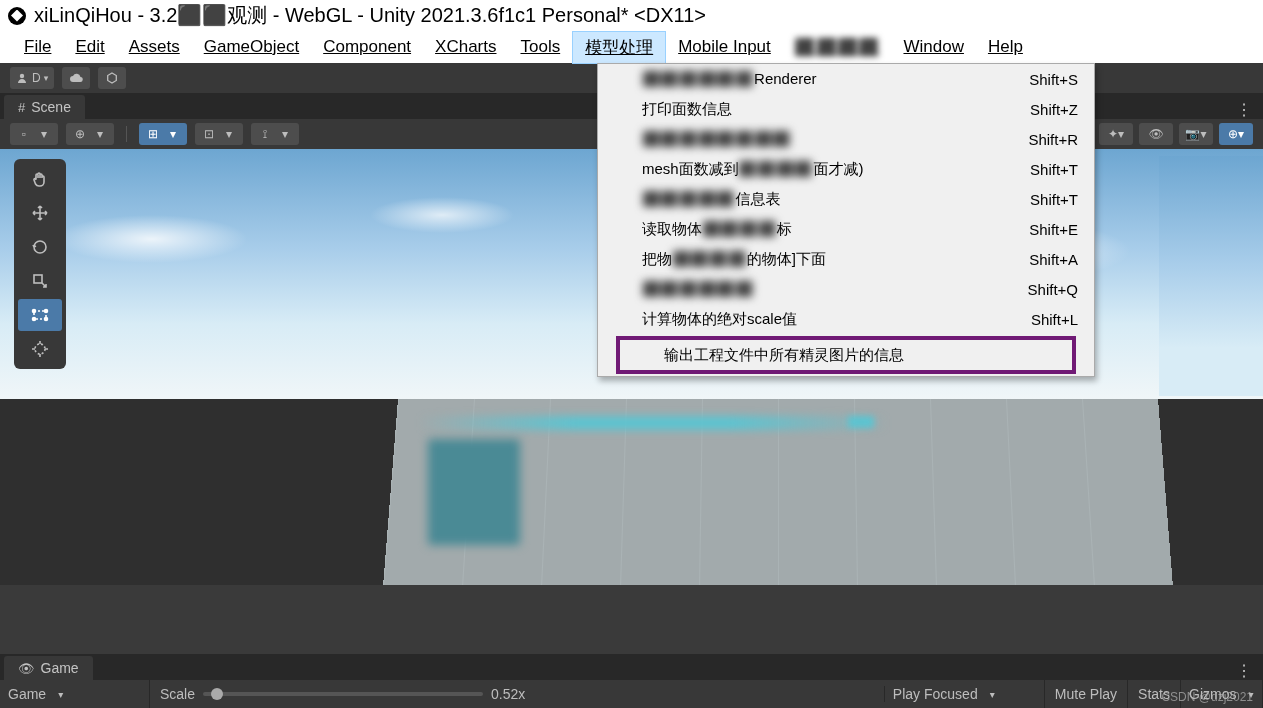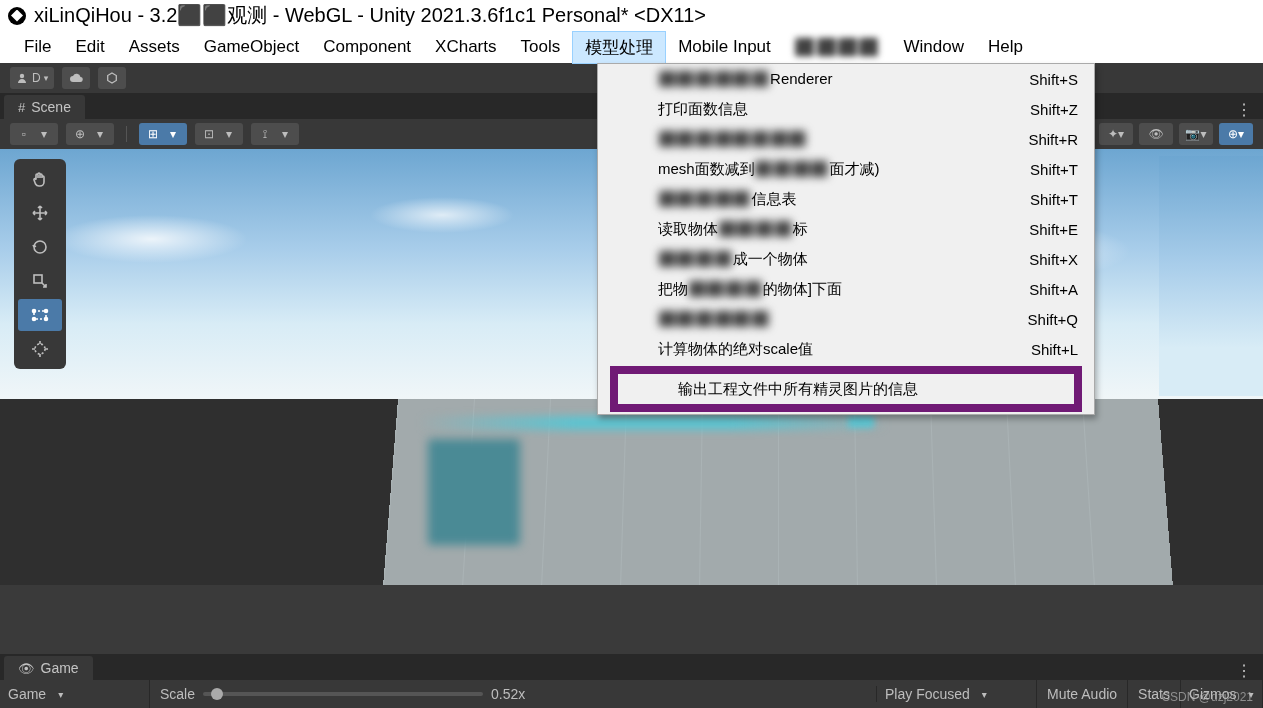--- a/index.html
+++ b/index.html
@@ -1,21 +1,21 @@
 <!DOCTYPE html>
 <html><head>
 <meta charset="utf-8">
 <style>
 * { margin:0; padding:0; box-sizing:border-box; font-family:"Segoe UI",Arial,sans-serif; user-select:none; }
 body { width:1263px; height:708px; background:#3a3a3a; overflow:hidden; position:relative; }
 .titlebar { height:31px; background:#fff; display:flex; align-items:center; padding:0 8px; font-size:20px; color:#000; }
 .unity-icon { width:18px; height:18px; margin-right:8px; background:#000; border-radius:50%; position:relative; }
 .unity-icon::after { content:""; position:absolute; top:3px; left:3px; width:12px; height:12px; background:#fff; clip-path:polygon(50% 0,100% 50%,50% 100%,0 50%); }
 .menubar { height:32px; background:#fff; display:flex; align-items:center; padding:0 12px; font-size:17px; color:#000; }
-.menu-item { padding:4px 12px; cursor:pointer; white-space:nowrap; }
+.menu-item { padding:4px 12px; cursor:pointer; white-space:nowrap;text-decoration:underline; }
 .menu-item.active { background:#cce8ff; border:1px solid #99d1ff; }
 .menu-item.blur { filter:blur(3px); }
 .toolbar { height:30px; background:#383838; display:flex; align-items:center; padding:4px 10px; gap:8px; }
 .tool-btn { height:22px; min-width:28px; background:#4d4d4d; border-radius:3px; display:flex; align-items:center; justify-content:center; color:#bdbdbd; font-size:12px; padding:0 6px; }
 .tool-btn.drop::after { content:"▾"; margin-left:3px; font-size:9px; }
 .tab-row { height:26px; background:#282828; display:flex; align-items:flex-end; }
 .tab { height:24px; background:#383838; padding:0 14px; display:flex; align-items:center; color:#c4c4c4; font-size:14px; border-radius:3px 3px 0 0; margin-left:4px; }
 .tab-icon { margin-right:6px; font-size:13px; }
 .kebab { margin-left:auto; margin-right:10px; color:#c4c4c4; font-size:16px; letter-spacing:1px; }
 .scene-toolbar { height:30px; background:#383838; display:flex; align-items:center; padding:4px 10px; gap:8px; }
@@ -32,25 +32,25 @@
 .grid-plane { position:absolute; top:250px; left:398px; width:760px; height:190px; background:repeating-linear-gradient(90deg,#aab3b5,#aab3b5 1px,#a2aaac 1px,#a2aaac 76px),repeating-linear-gradient(0deg,#aab3b5,#aab3b5 1px,transparent 1px,transparent 48px); background-color:#a2aaac; transform:perspective(500px) rotateX(6deg); transform-origin:top; }
 .sky-strip2 { position:absolute; top:7px; left:1159px; width:104px; height:240px; background:linear-gradient(#6da6d1,#a8cdea 45%,#d8ecf6 80%); }
 .blur-obj { position:absolute; top:290px; left:428px; width:92px; height:106px; background:#4a8a95; filter:blur(5px); border-radius:2px; }
 .blur-line { position:absolute; top:267px; left:418px; width:470px; height:14px; background:linear-gradient(90deg,transparent,#5cc4d1,#5cc4d1,transparent); filter:blur(4px); }
 .blur-dot { position:absolute; top:267px; left:848px; width:26px; height:12px; background:#5cc4d1; filter:blur(3px); }
 .tool-panel { position:absolute; top:10px; left:14px; width:52px; background:#383838; border-radius:6px; padding:4px; display:flex; flex-direction:column; gap:2px; }
 .tp-btn { width:44px; height:32px; border-radius:3px; display:flex; align-items:center; justify-content:center; color:#bdbdbd; }
 .tp-btn.active { background:#4b7aa8; color:#fff; }
 .tp-svg { width:18px; height:18px; fill:none; stroke:currentColor; stroke-width:1.6; }
 .dropdown { position:absolute; top:63px; left:597px; width:498px; background:#f0f0f0; border:1px solid #aaa; box-shadow:2px 4px 6px rgba(0,0,0,.3); z-index:100; font-size:15px; }
-.dd-row { display:flex; align-items:center; height:30px; padding:0 16px 0 60px; cursor:pointer; }
+.dd-row { display:flex; align-items:center; height:30px; padding:0 16px 0 44px; cursor:pointer; }
 .dd-label { flex:1; color:#000; }
 .dd-label .blur-span { filter:blur(4px); display:inline-block; min-width:60px; }
 .dd-short { color:#000; margin-left:auto; padding-left:20px; }
-.dd-highlight { border:8px solid #701a75; margin:2px 12px; }
+.dd-highlight { border:4px solid #701a75; margin:2px 18px; }
 .game-bar { position:absolute; bottom:28px; left:0; right:0; height:26px; background:#282828; display:flex; align-items:flex-end; }
 .game-footer { position:absolute; bottom:0; left:0; right:0; height:28px; background:#383838; display:flex; align-items:center; font-size:14px; color:#bdbdbd; }
 .gf-drop { padding:0 8px; height:100%; display:flex; align-items:center; border-right:1px solid #282828; }
 .gf-drop::after { content:"▾"; margin-left:12px; font-size:10px; }
 .gf-scale { display:flex; align-items:center; padding:0 10px; gap:8px; flex:1; border-right:1px solid #282828; }
 .slider { width:280px; height:4px; background:#555; border-radius:2px; position:relative; }
 .slider-thumb { position:absolute; top:-4px; left:8px; width:12px; height:12px; background:#aaa; border-radius:50%; }
 .gf-right { padding:0 10px; border-right:1px solid #282828; display:flex; align-items:center; height:100%; }
 .watermark { position:absolute; bottom:4px; right:10px; font-size:12px; color:rgba(180,180,180,.7); z-index:200; }
 </style>
@@ -206,24 +206,20 @@
     </div>
   <div class="dd-row">
       <div class="dd-label"><span class="blur-span">⬛⬛⬛⬛⬛</span><span>信息表</span></div>
       <div class="dd-short">Shift+T</div>
     </div>
   <div class="dd-row">
       <div class="dd-label"><span>读取物体</span><span class="blur-span">⬛⬛⬛⬛</span><span>标</span></div>
       <div class="dd-short">Shift+E</div>
     </div>
   <div class="dd-row">
-      <div class="dd-label"><span class="blur-span">⬛⬛⬛⬛</span><span>成一个物体</span></div>
-      <div class="dd-short">Shift+X</div>
-    </div>
-  <div class="dd-row">
       <div class="dd-label"><span>把物</span><span class="blur-span">⬛⬛⬛⬛</span><span>的物体]下面</span></div>
       <div class="dd-short">Shift+A</div>
     </div>
   <div class="dd-row">
       <div class="dd-label"><span class="blur-span">⬛⬛⬛⬛⬛⬛</span></div>
       <div class="dd-short">Shift+Q</div>
     </div>
   <div class="dd-row">
       <div class="dd-label"><span>计算物体的绝对scale值</span></div>
       <div class="dd-short">Shift+L</div>
@@ -251,21 +247,21 @@
     <span>Scale</span>
     <div class="slider">
         <div class="slider-thumb"></div>
       </div>
     <span>0.52x</span>
   </div>
   <div class="gf-drop" style="width:160px">
       <span>Play Focused</span>
     </div>
   <div class="gf-right">
-      <span>Mute Audio</span>
+      <span>Mute Play</span>
     </div>
   <div class="gf-right">
       <span>Stats</span>
     </div>
   <div class="gf-drop" style="width:82px">
       <span>Gizmos</span>
     </div>
 </div>
 
 <div class="watermark">CSDN @dzj2021</div>

